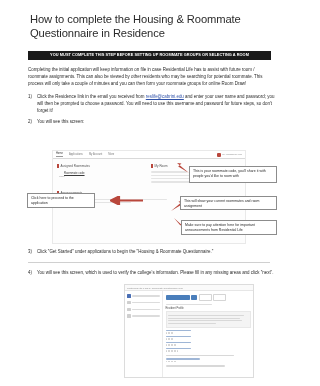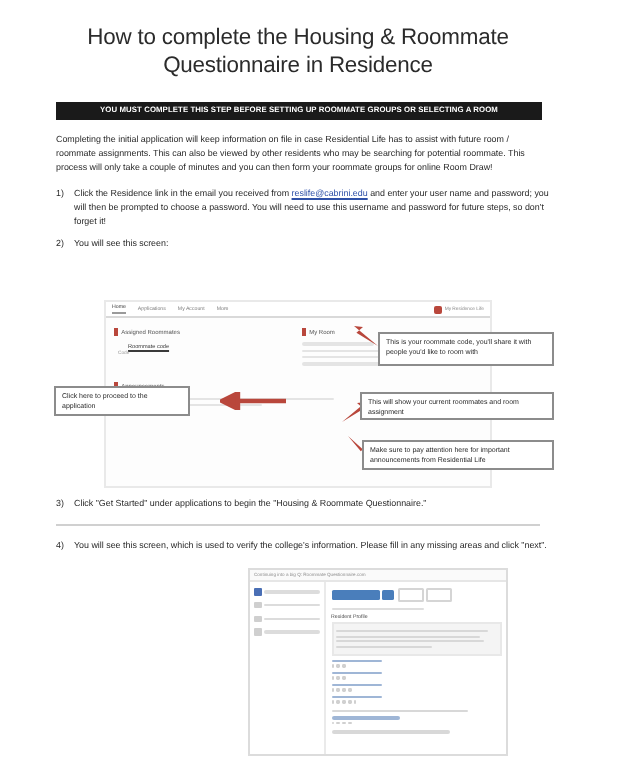--- a/index.html
+++ b/index.html
@@ -4,21 +4,21 @@
 <style>
   html,body{margin:0;padding:0;}
   body{
     width:298px;height:386px;background:#ffffff;
     font-family:"Liberation Sans", sans-serif;
     color:#231f20;overflow:hidden;position:relative;
   }
   .page{width:298px;height:386px;position:relative;box-sizing:border-box;padding:0;}
 
   .title{
-    text-align:center;font-size:11.2px;line-height:14px;
+    font-size:11.2px;line-height:14px;
     font-weight:400;color:#2b2b2b;margin:12px 30px 0 30px;
     letter-spacing:-0.1px;
   }
 
   .banner{
     margin:11px 27px 0 28px;background:#1a1a1a;color:#ffffff;
     font-size:3.9px;line-height:6.4px;font-weight:700;
     letter-spacing:0.05px;text-align:center;padding:1px 2px 1.4px 2px;
     white-space:nowrap;overflow:hidden;
   }

